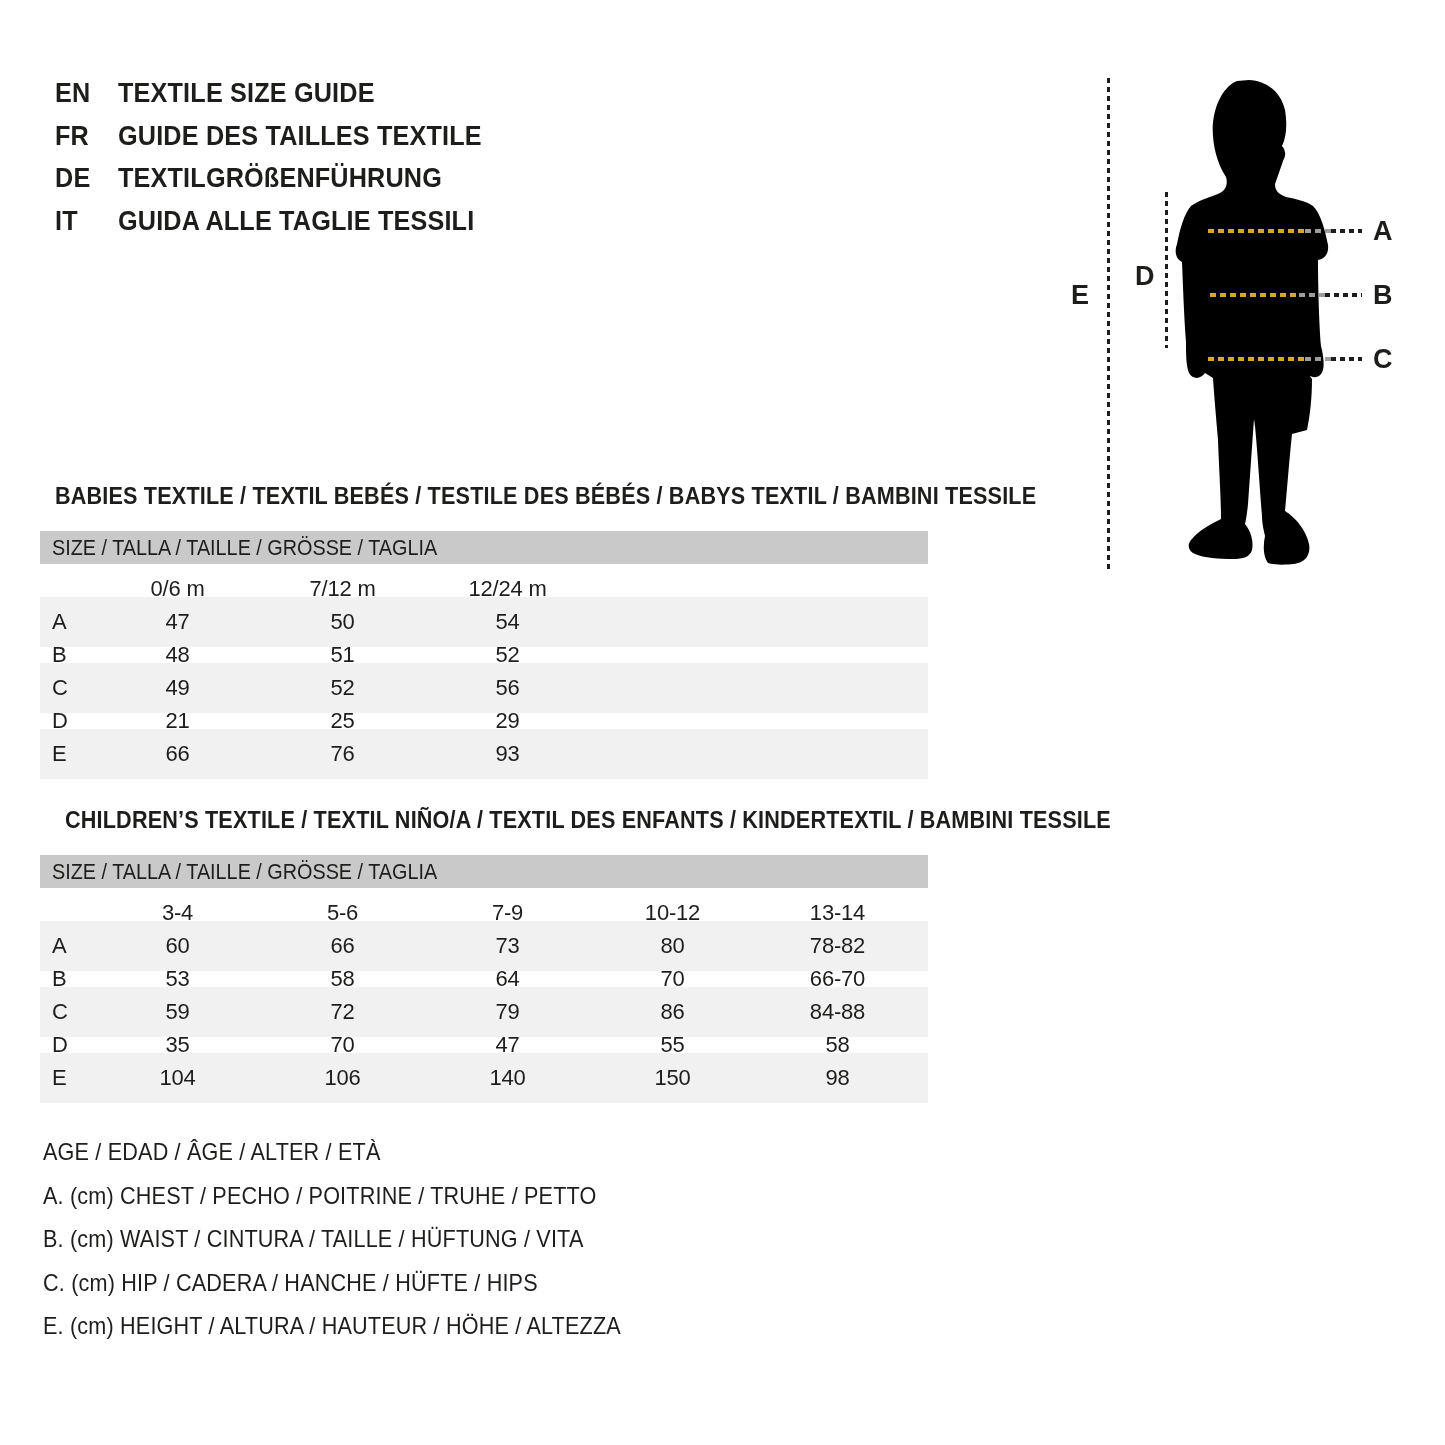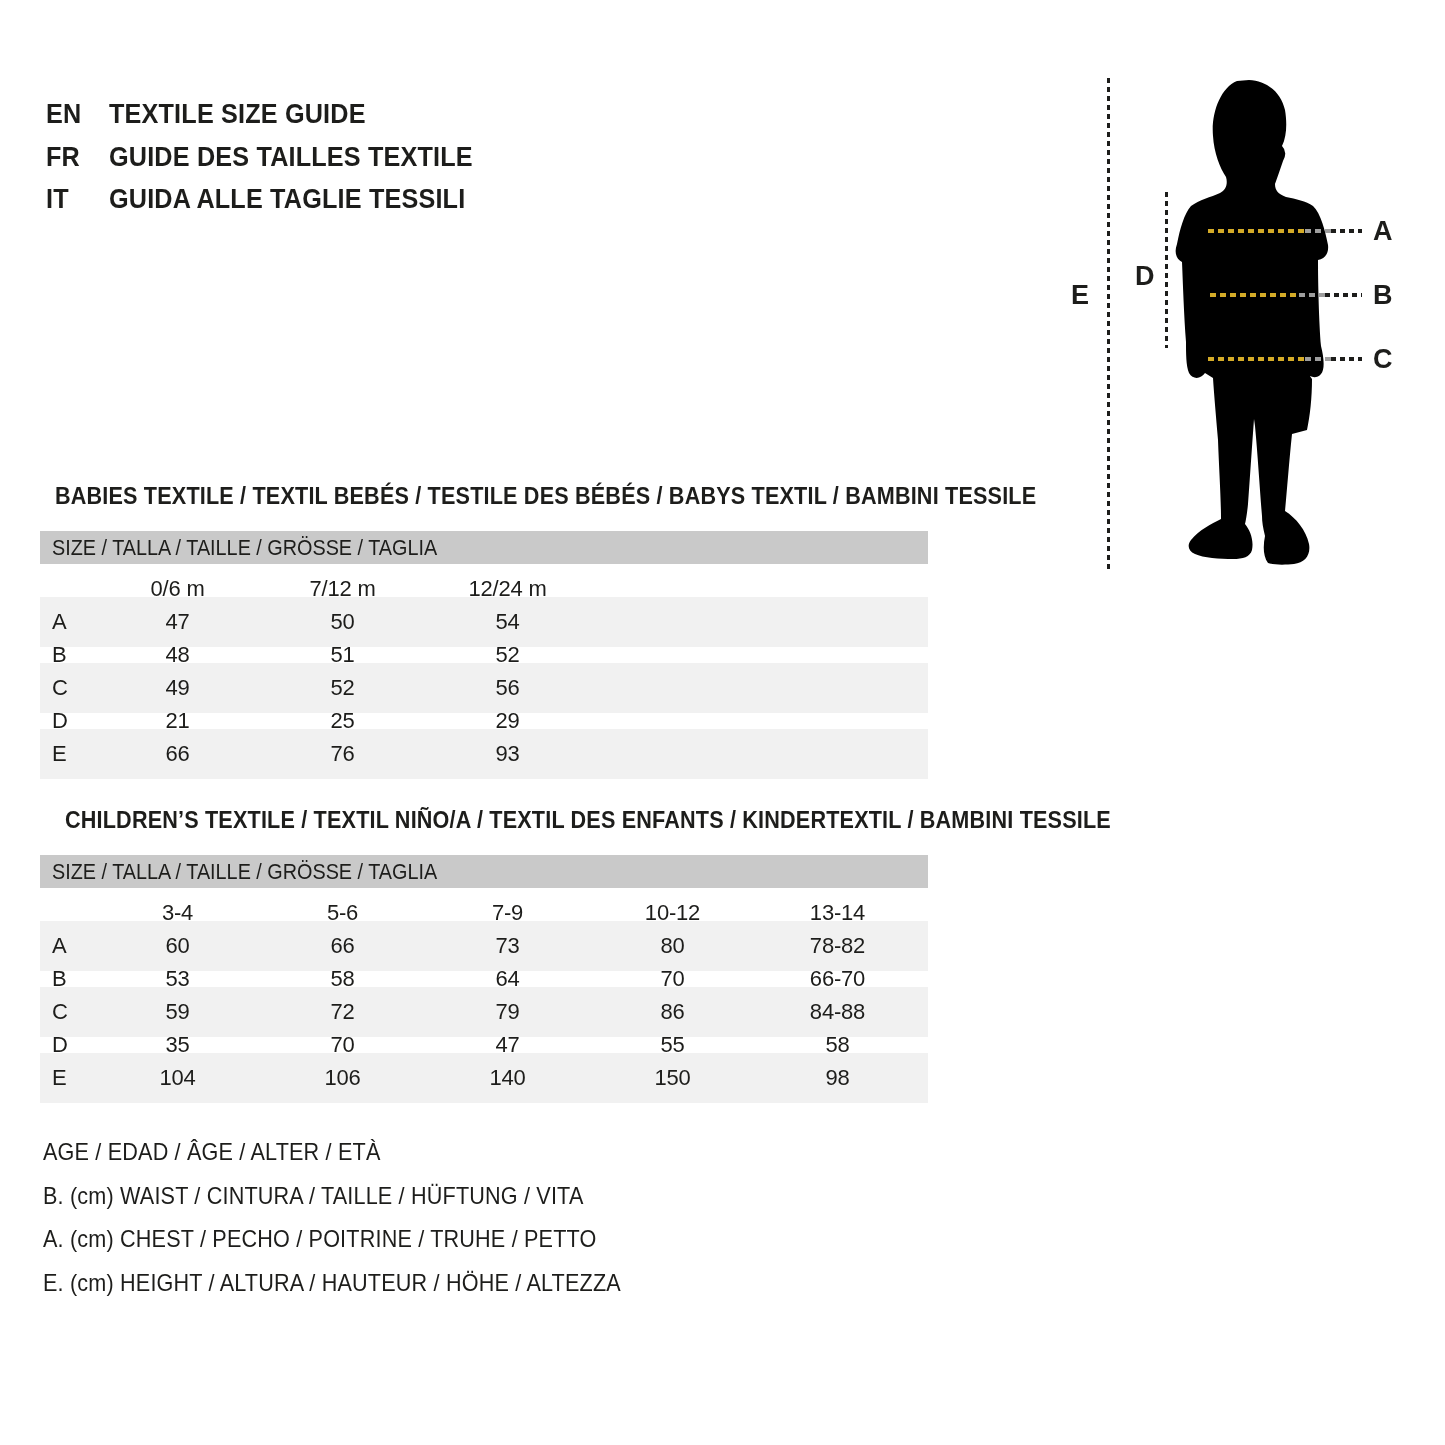--- a/index.html
+++ b/index.html
@@ -12,21 +12,21 @@
   *{margin:0;padding:0;box-sizing:border-box;}
   html,body{background:#fff;}
   body{
     width:1445px;height:1445px;position:relative;overflow:hidden;
     font-family:"Liberation Sans",sans-serif;color:var(--text);
   }
   .abs{position:absolute;}
   
   .cx{display:inline-block;transform:scaleX(.9);transform-origin:0 50%;white-space:nowrap;}
   
-  .lang-rows{left:46px;top:72px;margin-top:21px;}
+  .lang-rows{left:55px;top:72px;}
   .lang-row{height:42.5px;line-height:42.5px;font-size:28px;font-weight:700;letter-spacing:.2px;}
   .lang-code{display:inline-block;width:70px;}
   
   .section-title{font-size:24px;font-weight:700;line-height:26px;letter-spacing:.2px;}
   
   .size-table{width:888px;}
   .sizebar{position:absolute;left:0;top:0;width:888px;height:33px;background:var(--header-bar);
     display:flex;align-items:center;padding-left:12px;font-size:22px;font-weight:400;}
   .trow{position:absolute;left:0;width:888px;height:50px;display:grid;align-items:center;
     font-size:22px;letter-spacing:-.2px;}
@@ -53,20 +53,23 @@
 </style>
 </head>
 <body>
 
 <div class="abs lang-rows">
   <div class="lang-row">
     <span class="cx"><span class="lang-code">EN</span><span>TEXTILE SIZE GUIDE</span></span>
   </div>
   <div class="lang-row">
     <span class="cx"><span class="lang-code">FR</span><span>GUIDE DES TAILLES TEXTILE</span></span>
+  </div>
+  <div class="lang-row">
+    <span class="cx"><span class="lang-code">DE</span><span>TEXTILGRÖßENFÜHRUNG</span></span>
   </div>
   <div class="lang-row">
     <span class="cx"><span class="lang-code">IT</span><span>GUIDA ALLE TAGLIE TESSILI</span></span>
   </div>
 </div>
 
 <div class="abs figure">
 
   <div class="vdash" style="left:52px;top:18px;height:494px;"></div>
   <div class="marker-label" style="left:16px;top:221px;">E</div>
@@ -236,16 +239,17 @@
     <div class="cell">104</div>
     <div class="cell">106</div>
     <div class="cell">140</div>
     <div class="cell">150</div>
     <div class="cell">98</div>
   </div>
 </div>
 
 <div class="abs legend">
   <div class="legend-line"><span class="cx">AGE / EDAD / ÂGE / ALTER / ETÀ</span></div>
+  <div class="legend-line"><span class="cx">A. (cm) CHEST / PECHO / POITRINE / TRUHE / PETTO</span></div>
   <div class="legend-line"><span class="cx">B. (cm) WAIST / CINTURA / TAILLE / HÜFTUNG / VITA</span></div>
-  <div class="legend-line"><span class="cx">A. (cm) CHEST / PECHO / POITRINE / TRUHE / PETTO</span></div>
+  <div class="legend-line"><span class="cx">C. (cm) HIP / CADERA / HANCHE / HÜFTE / HIPS</span></div>
   <div class="legend-line"><span class="cx">E. (cm) HEIGHT / ALTURA / HAUTEUR / HÖHE / ALTEZZA</span></div>
 </div>
 
 </body></html>

